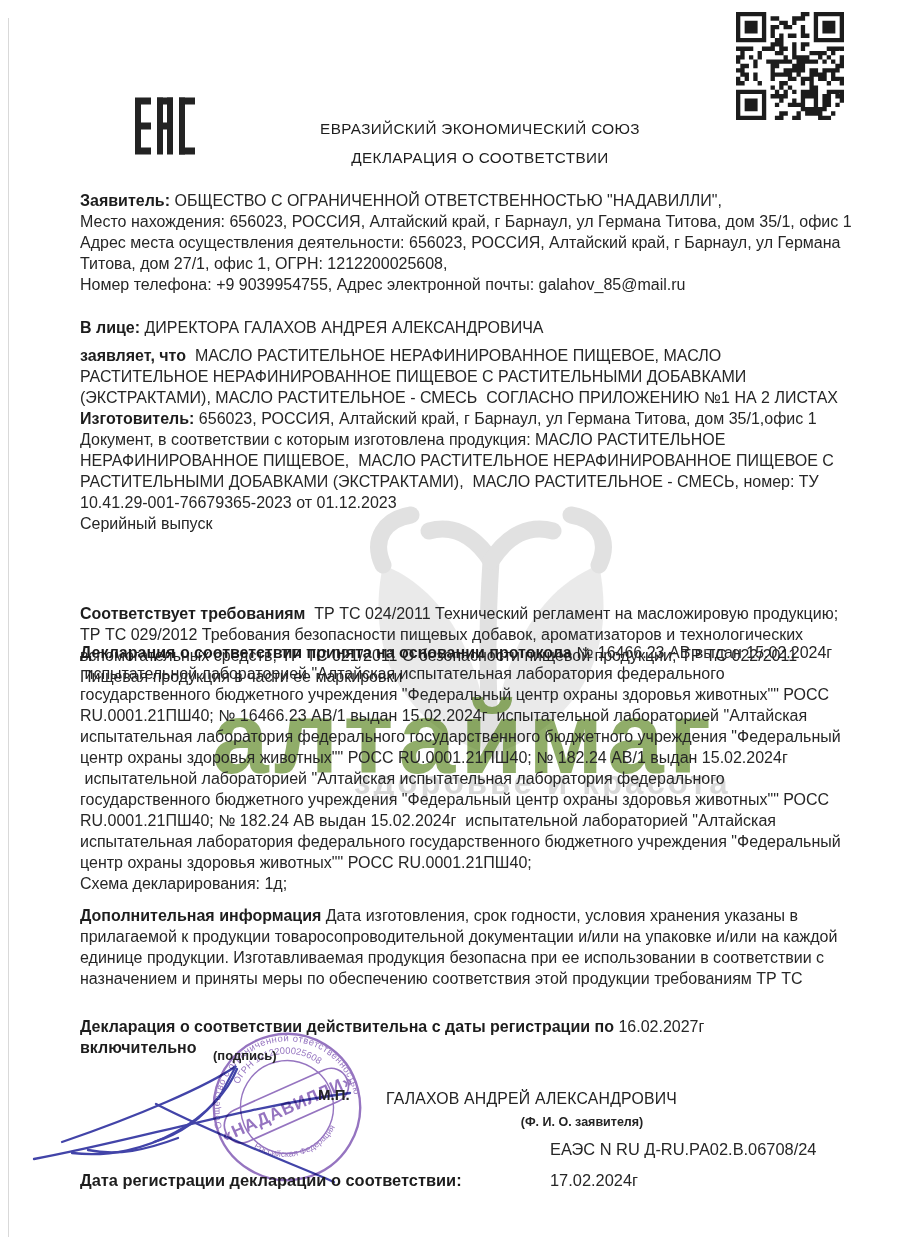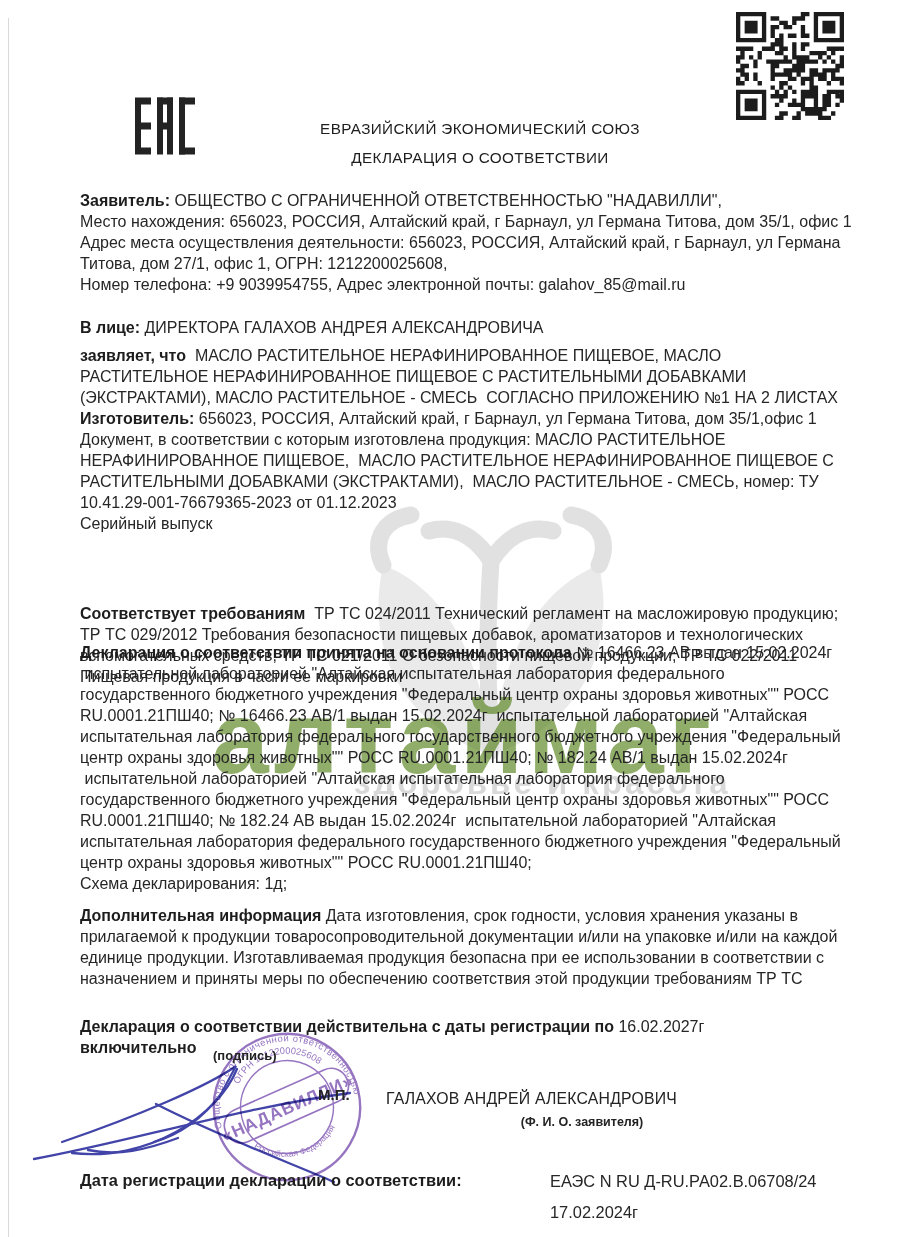--- a/index.html
+++ b/index.html
@@ -28,21 +28,21 @@
   .lbl-name{position:absolute;left:378px;top:1090px;font-size:15.8px;letter-spacing:.2px;margin-left:8px;}
   .lbl-fio{position:absolute;left:452px;top:1115px;width:260px;text-align:center;
            font-size:12.5px;font-weight:700;}
   .stamp{position:absolute;left:208px;top:1028px;width:158px;height:158px;opacity:.82;
          mix-blend-mode:multiply;pointer-events:none;}
   .stamp text{font-family:"Liberation Sans",sans-serif;}
   .sig{position:absolute;left:28px;top:1038px;width:340px;height:150px;opacity:.9;
        mix-blend-mode:multiply;pointer-events:none;}
   
   .reg-lab{position:absolute;left:80px;font-size:16.4px;font-weight:700;color:#1d1d1d;}
-  .reg-val{position:absolute;left:550px;font-size:16.4px;color:#262626;margin-top:32px;}
+  .reg-val{position:absolute;left:550px;font-size:16.4px;color:#262626;}
   .r1{top:1140px;} .r2{top:1171px;}
 </style>
 </head>
 <body>
 
 <div class="page">
   <div class="scan-edge"></div>
 
   <svg class="wm-leaf" viewBox="0 0 292 262">
     <g fill="none" stroke="#9d9d9d" stroke-width="17" stroke-linecap="round">

